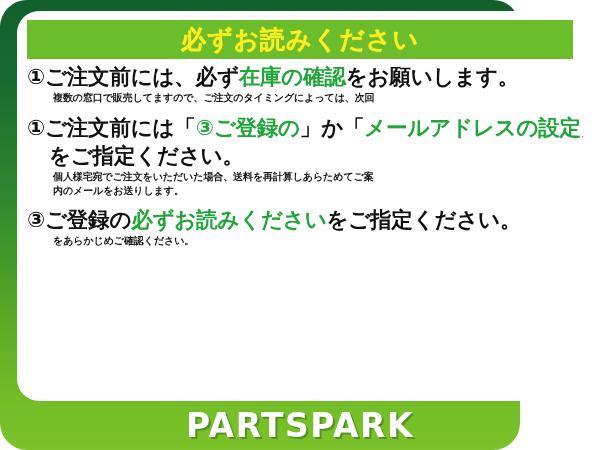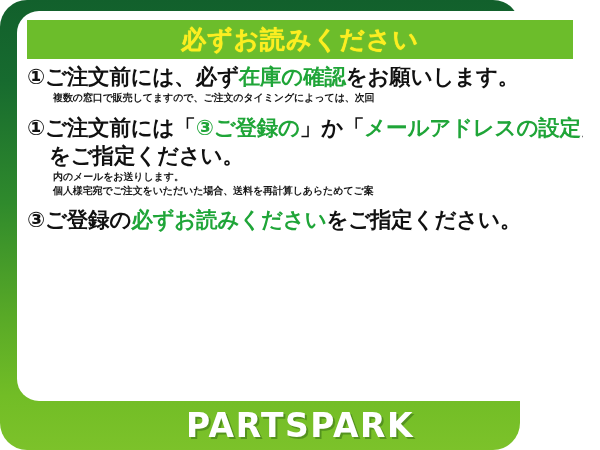--- a/index.html
+++ b/index.html
@@ -150,30 +150,31 @@
         <div class="item-sub">複数の窓口で販売してますので、ご注文のタイミングによっては、次回</div>
       </div>
 
       <div class="gap-1"></div>
 
       <div class="item">
         <div class="item-head">
           <span>①ご注文前には</span><span>「</span><span class="hl">③ご登録の</span><span>」</span><span>か</span><span>「</span><span class="hl">メールアドレスの設定</span><span>」</span>
         </div>
         <div class="item-head indent">をご指定ください。</div>
+        <div class="item-sub">個人様宅宛でご注文をいただいた場合、送料を再計算しあらためてご案</div>
         <div class="item-sub">内のメールをお送りします。</div>
-        <div class="item-sub">個人様宅宛でご注文をいただいた場合、送料を再計算しあらためてご案</div>
       </div>
 
       <div class="gap-2"></div>
 
       <div class="item">
         <div class="item-head">
           <span>③ご登録の</span><span class="hl">必ずお読みください</span><span>をご指定ください。</span>
         </div>
+        <div class="item-sub">をあらかじめご確認ください。</div>
       </div>
 
     </div>
   </div>
 
   <div class="notice-footer">
     <div class="brand">PARTSPARK</div>
   </div>
 
 </div>

